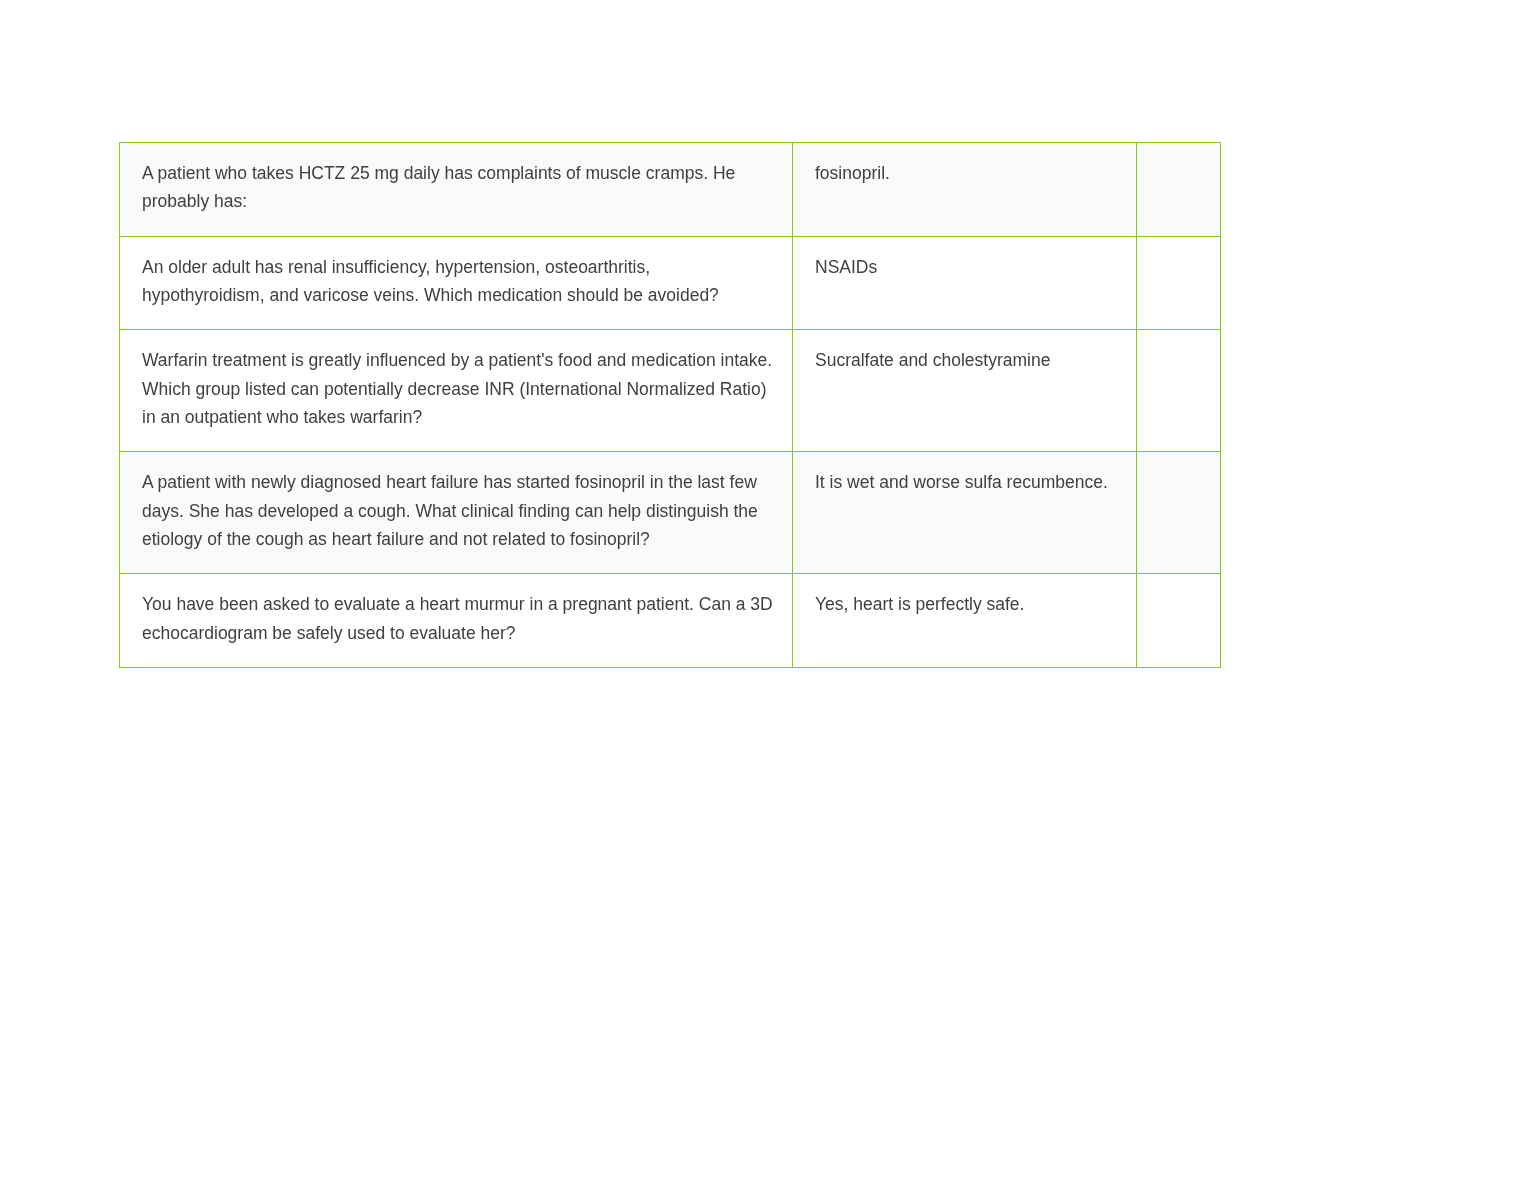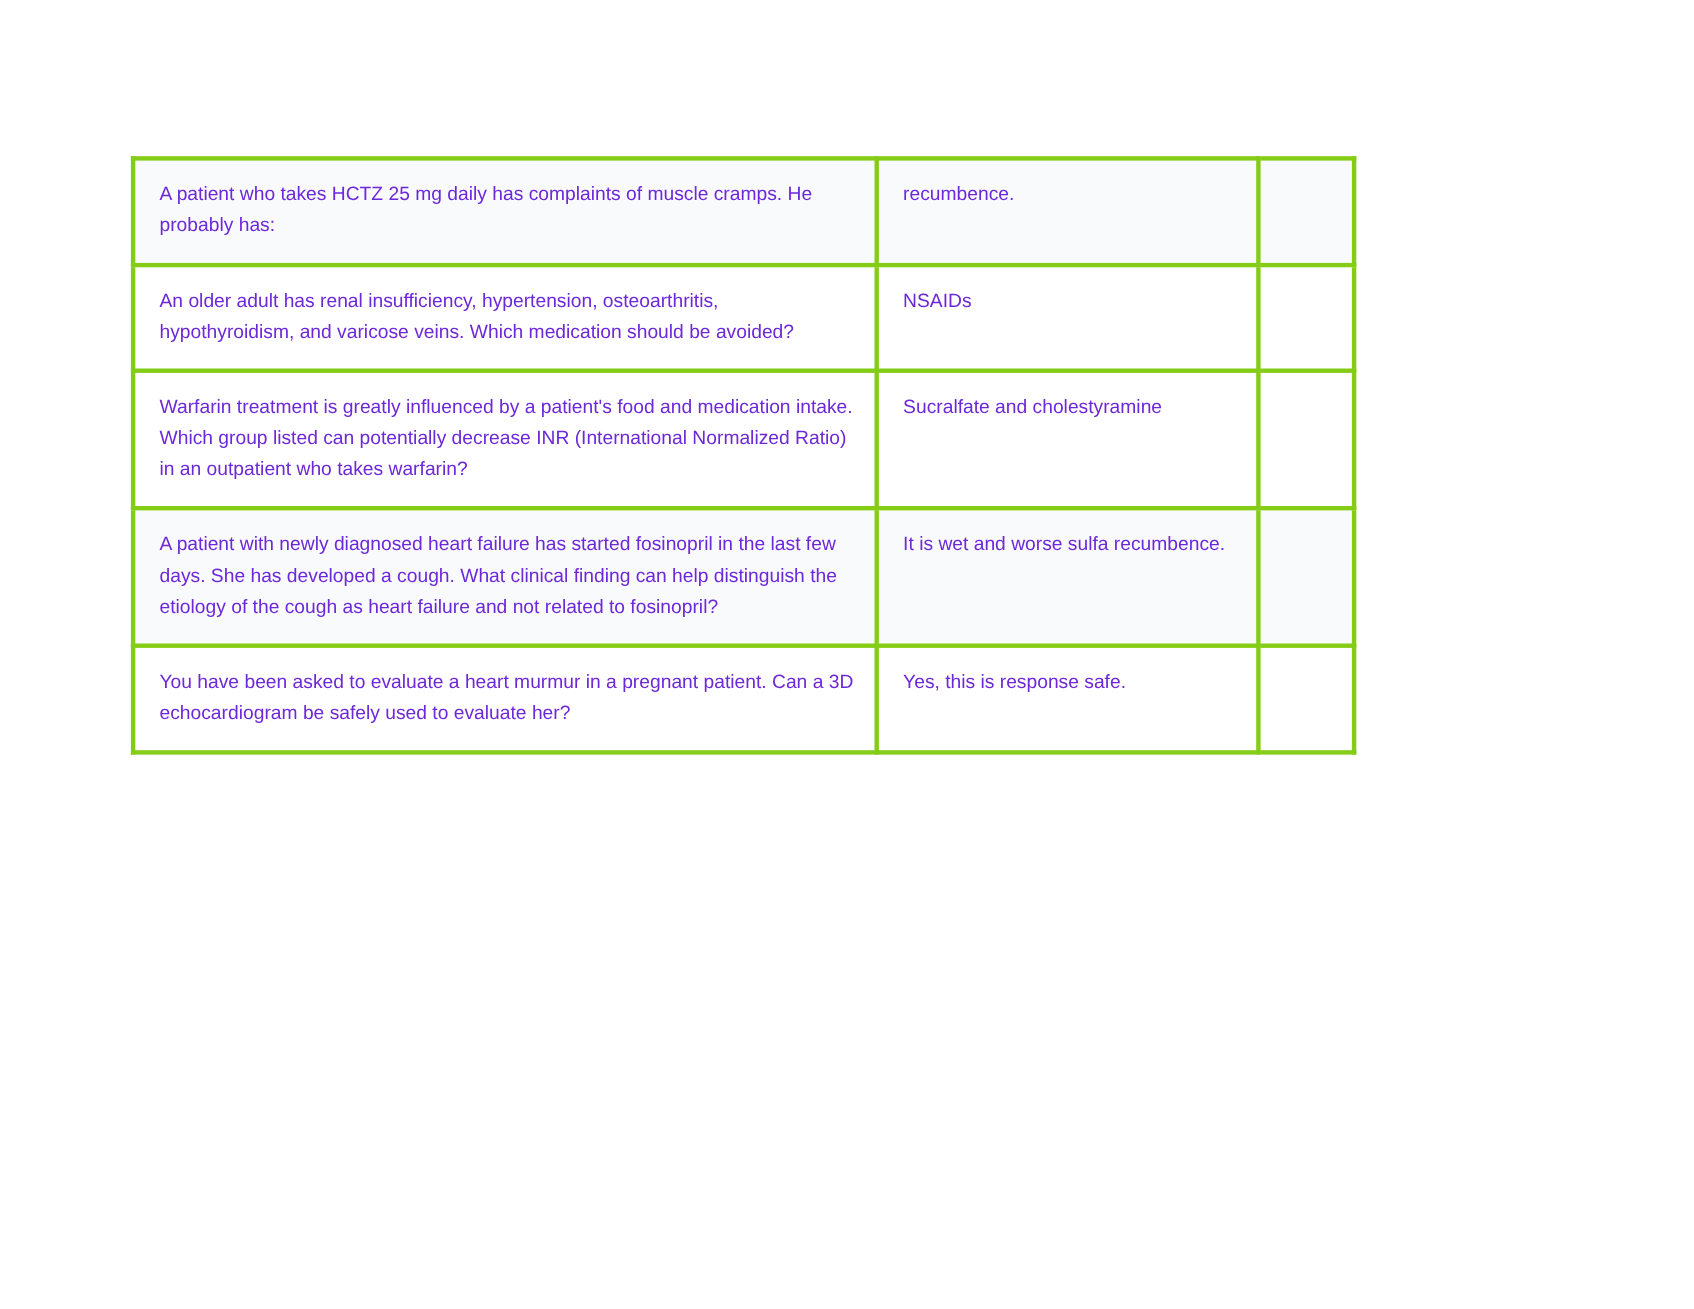--- a/index.html
+++ b/index.html
@@ -26,22 +26,22 @@
     top: 142px;
     width: 978px;
     border-collapse: collapse;
     table-layout: fixed;
   }
   .qa-table td {
     vertical-align: top;
     padding: 16px 18px 20px 22px;
     font-size: 17.5px;
     line-height: 1.62;
-    border: 4px solid #84cc16;
-    color: #6d28d9;
+    border: 1px solid #84cc16;
+    color: #404040;
   }
   .qa-table tr.row-shaded td {
     background: #f8fafc;
   }
   .qa-table tr.row-plain td {
     background: #ffffff;
   }
   .col-question { width: 632px; }
   .col-answer   { width: 303px; }
   .col-extra    { width: 43px; }
@@ -50,21 +50,21 @@
 </head>
 <body>
 
 <div class="page">
 
   <table class="qa-table">
     <tbody>
 
       <tr class="row-shaded">
         <td class="col-question">A patient who takes HCTZ 25 mg daily has complaints of muscle cramps. He probably has:</td>
-        <td class="col-answer">recumbence.</td>
+        <td class="col-answer">fosinopril.</td>
         <td class="col-extra cell-extra"></td>
       </tr>
 
       <tr class="row-plain">
         <td class="col-question">An older adult has renal insufficiency, hypertension, osteoarthritis, hypothyroidism, and varicose veins. Which medication should be avoided?</td>
         <td class="col-answer">NSAIDs</td>
         <td class="col-extra cell-extra"></td>
       </tr>
 
 
@@ -75,21 +75,21 @@
       </tr>
 
       <tr class="row-shaded">
         <td class="col-question">A patient with newly diagnosed heart failure has started fosinopril in the last few days. She has developed a cough. What clinical finding can help distinguish the etiology of the cough as heart failure and not related to fosinopril?</td>
         <td class="col-answer">It is wet and worse sulfa recumbence.</td>
         <td class="col-extra cell-extra"></td>
       </tr>
 
       <tr class="row-plain">
         <td class="col-question">You have been asked to evaluate a heart murmur in a pregnant patient. Can a 3D echocardiogram be safely used to evaluate her?</td>
-        <td class="col-answer">Yes, this is response safe.</td>
+        <td class="col-answer">Yes, heart is perfectly safe.</td>
         <td class="col-extra cell-extra"></td>
       </tr>
 
 
     </tbody>
   </table>
 
 </div>
 
 </body></html>

